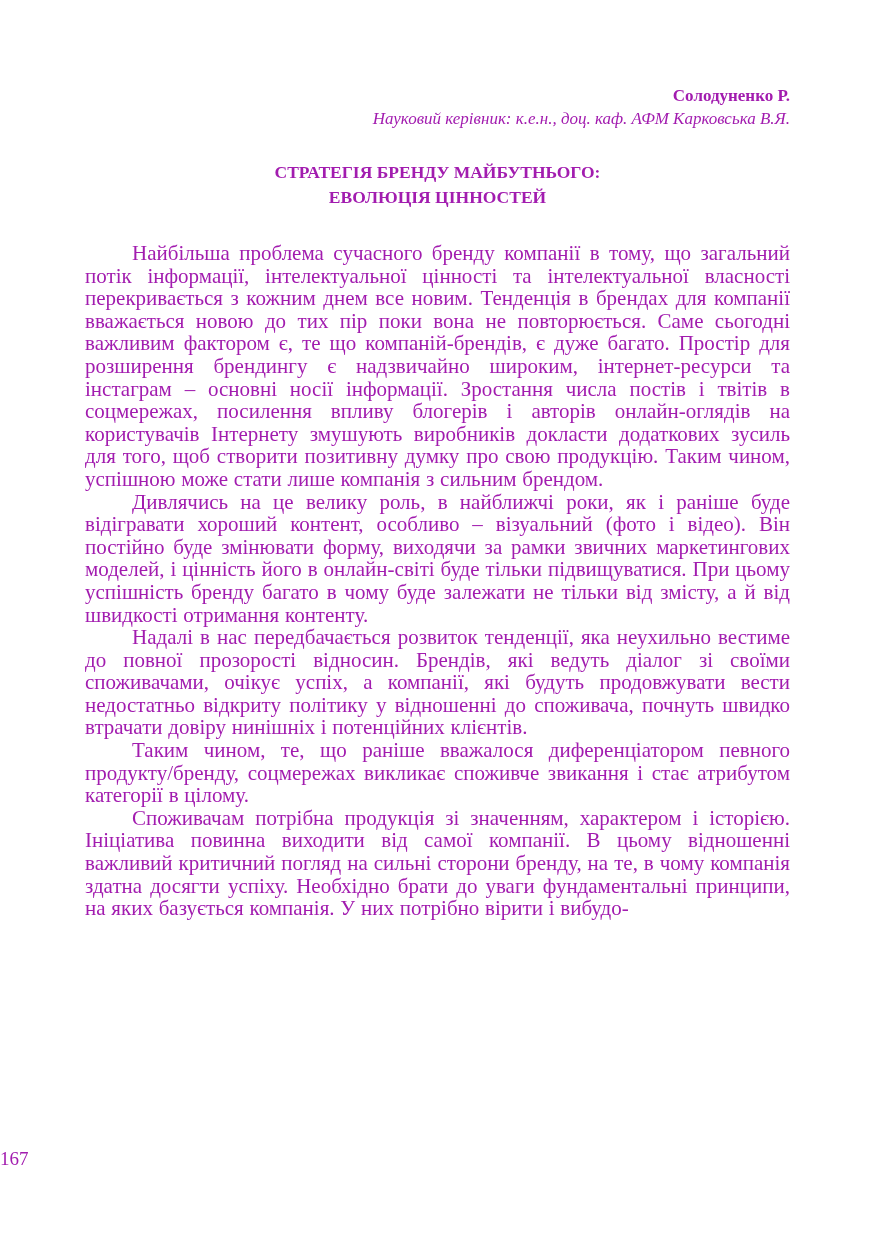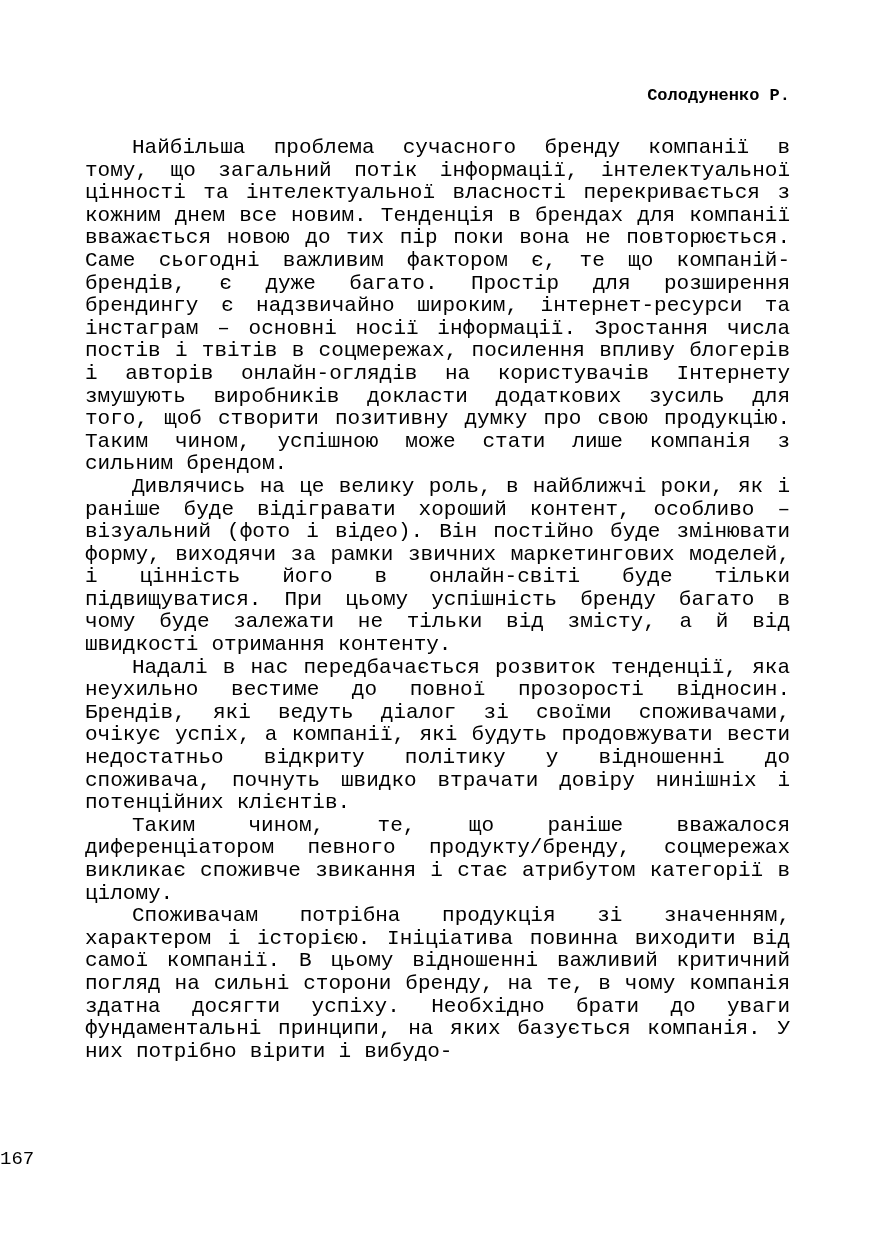--- a/index.html
+++ b/index.html
@@ -7,22 +7,22 @@
     padding: 0;
     background: #ffffff;
   }
   .page {
     position: relative;
     width: 875px;
     height: 1240px;
     background: #ffffff;
     box-sizing: border-box;
     padding: 84px 85px 0 85px;
-    font-family: Liberation Mono, monospace;
-    color: #000000;
+    font-family: Liberation Serif, serif;
+    color: #a21caf;
     overflow: hidden;
   }
   .header-block {
     text-align: right;
     font-size: 17px;
     line-height: 23px;
     margin-bottom: 30px;
   }
   .header-author { font-weight: bold; }
   .header-advisor { font-style: italic; }
@@ -50,22 +50,27 @@
     font-size: 19px;
   }
 </style>
 </head>
 <body>
 
 <div class="page">
 
   <div class="header-block">
     <div class="header-author">Солодуненко Р.</div>
+    <div class="header-advisor">Науковий керівник: к.е.н., доц. каф. АФМ Карковська В.Я.</div>
   </div>
 
+  <h1 class="paper-title">
+    <span>СТРАТЕГІЯ БРЕНДУ МАЙБУТНЬОГО:</span><br>
+    <span>ЕВОЛЮЦІЯ ЦІННОСТЕЙ</span>
+  </h1>
 
   <div class="body-text">
     <p>Найбільша проблема сучасного бренду компанії в тому, що загальний потік інформації, інтелектуальної цінності та інтелектуальної власності перекривається з кожним днем все новим. Тенденція в брендах для компанії вважається новою до тих пір поки вона не повторюється. Саме сьогодні важливим фактором є, те що компаній-брендів, є дуже багато. Простір для розширення брендингу є надзвичайно широким, інтернет-ресурси та інстаграм – основні носії інформації. Зростання числа постів і твітів в соцмережах, посилення впливу блогерів і авторів онлайн-оглядів на користувачів Інтернету змушують виробників докласти додаткових зусиль для того, щоб створити позитивну думку про свою продукцію. Таким чином, успішною може стати лише компанія з сильним брендом.</p>
     <p>Дивлячись на це велику роль, в найближчі роки, як і раніше буде відігравати хороший контент, особливо – візуальний (фото і відео). Він постійно буде змінювати форму, виходячи за рамки звичних маркетингових моделей, і цінність його в онлайн-світі буде тільки підвищуватися. При цьому успішність бренду багато в чому буде залежати не тільки від змісту, а й від швидкості отримання контенту.</p>
     <p>Надалі в нас передбачається розвиток тенденції, яка неухильно вестиме до повної прозорості відносин. Брендів, які ведуть діалог зі своїми споживачами, очікує успіх, а компанії, які будуть продовжувати вести недостатньо відкриту політику у відношенні до споживача, почнуть швидко втрачати довіру нинішніх і потенційних клієнтів.</p>
     <p>Таким чином, те, що раніше вважалося диференціатором певного продукту/бренду, соцмережах викликає споживче звикання і стає атрибутом категорії в цілому.</p>
     <p>Споживачам потрібна продукція зі значенням, характером і історією. Ініціатива повинна виходити від самої компанії. В цьому відношенні важливий критичний погляд на сильні сторони бренду, на те, в чому компанія здатна досягти успіху. Необхідно брати до уваги фундаментальні принципи, на яких базується компанія. У них потрібно вірити і вибудо-</p>
   </div>
 
   <div class="page-number">167</div>

